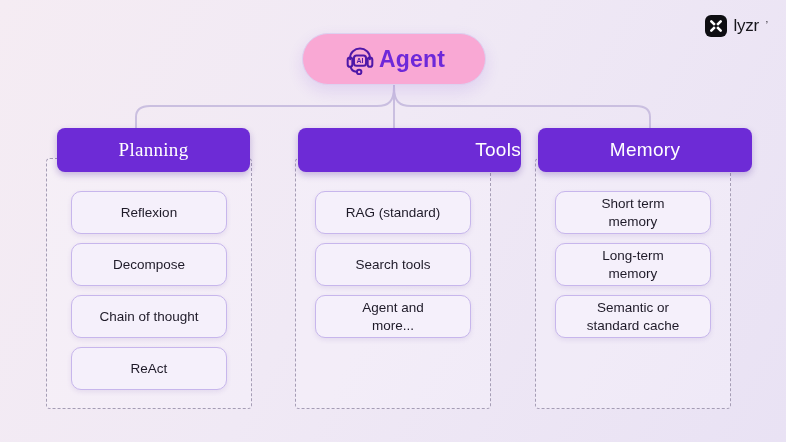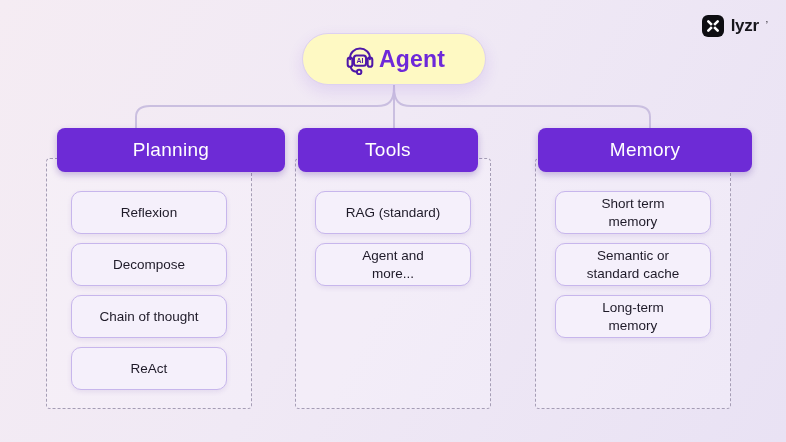--- a/index.html
+++ b/index.html
@@ -6,31 +6,31 @@
   html, body { width: 786px; height: 442px; overflow: hidden; }
   body {
     position: relative;
     font-family: "Liberation Sans", sans-serif;
     background: linear-gradient(118deg, #f5ecf3 0%, #f0e9f5 45%, #e9e2f4 100%);
   }
 
   
   .brand { position: absolute; top: 15px; right: 18px; display: flex; align-items: center; gap: 7px; }
   .brand-mark { width: 22px; height: 22px; display: block; }
-  .brand-name { font-size: 17px; font-weight: 700; letter-spacing: -0.3px; color: #17161c; line-height: 22px; }
+  .brand-name { font-size: 17px; font-weight: 400; letter-spacing: -0.3px; color: #17161c; line-height: 22px; }
   .brand-tick { font-size: 10px; vertical-align: top; line-height: 14px; color: #17161c; }
 
   
   .connectors { position: absolute; left: 0; top: 0; width: 786px; height: 442px; pointer-events: none; }
   .connectors path { fill: none; stroke: var(--line-color, #cabfe0); stroke-width: 2; stroke-linecap: round; }
 
   
   .agent-pill {
     position: absolute; left: 302px; top: 33px; width: 184px; height: 52px;
-    background: #fef9c3; border: 1.5px solid #ddd1f0; border-radius: 26px;
+    background: #f9a8d4; border: 1.5px solid #ddd1f0; border-radius: 26px;
     display: flex; align-items: center; justify-content: center; gap: 2px;
     box-shadow: 0 6px 16px rgba(109, 40, 217, 0.12);
   }
   .agent-label { font-size: 23px; font-weight: 700; color: var(--accent, #6d28d9); letter-spacing: 0.2px; }
   .agent-icon { width: 34px; height: 32px; display: block; }
 
   
   .column { position: absolute; }
   .col-frame {
     position: absolute; left: 0; top: 30px; right: 0; bottom: 0;
@@ -52,23 +52,23 @@
     display: flex; align-items: center; justify-content: center;
     box-shadow: 0 2px 5px rgba(90, 50, 160, 0.10);
     padding: 3px 24px;
   }
   .node-item span {
     font-size: 13.5px; font-weight: 500; color: #1e1a28; text-align: center;
     line-height: 1.3; white-space: pre-line;
   }
 
   .col-planning { left: 46px;  top: 128px; width: 206px; height: 281px; }
-  .col-planning .col-header { left: 11px;  width: 228px; }
+  .col-planning .col-header { left: 11px;  width: 193px; font-family: Liberation Serif, serif; }
   .col-tools    { left: 295px; top: 128px; width: 196px; height: 281px; }
-  .col-tools    .col-header { left: 3px;   width: 180px; }
+  .col-tools    .col-header { left: 3px;   width: 223px; justify-content: flex-end; }
   .col-memory   { left: 535px; top: 128px; width: 196px; height: 281px; }
   .col-memory   .col-header { left: 3px;   width: 214px; }
 </style>
 </head>
 <body>
 
 <svg class="connectors" viewBox="0 0 786 442">
   <path d="M394 84 L394 128"></path>
   <path d="M394 87 C394 101 389 106 377 106 L150 106 Q136 106 136 117 L136 128"></path>
   <path d="M394 87 C394 101 399 106 411 106 L636 106 Q650 106 650 117 L650 128"></path>
@@ -123,35 +123,38 @@
 <section class="column col-tools">
   <div class="col-frame"></div>
   <div class="col-header">
     <span>Tools</span>
   </div>
   <div class="col-body">
       <div class="node-item">
         <span>RAG (standard)</span>
       </div>
       <div class="node-item">
+        <span>Search tools</span>
+      </div>
+      <div class="node-item">
         <span>Agent and more...</span>
       </div>
     </div>
 </section>
 
 <section class="column col-memory">
   <div class="col-frame"></div>
   <div class="col-header">
     <span>Memory</span>
   </div>
   <div class="col-body">
       <div class="node-item">
         <span>Short term memory</span>
       </div>
       <div class="node-item">
+        <span>Long-term memory</span>
+      </div>
+      <div class="node-item">
         <span>Semantic or
 standard cache</span>
-      </div>
-      <div class="node-item">
-        <span>Long-term memory</span>
       </div>
     </div>
 </section>
 
 </body></html>

